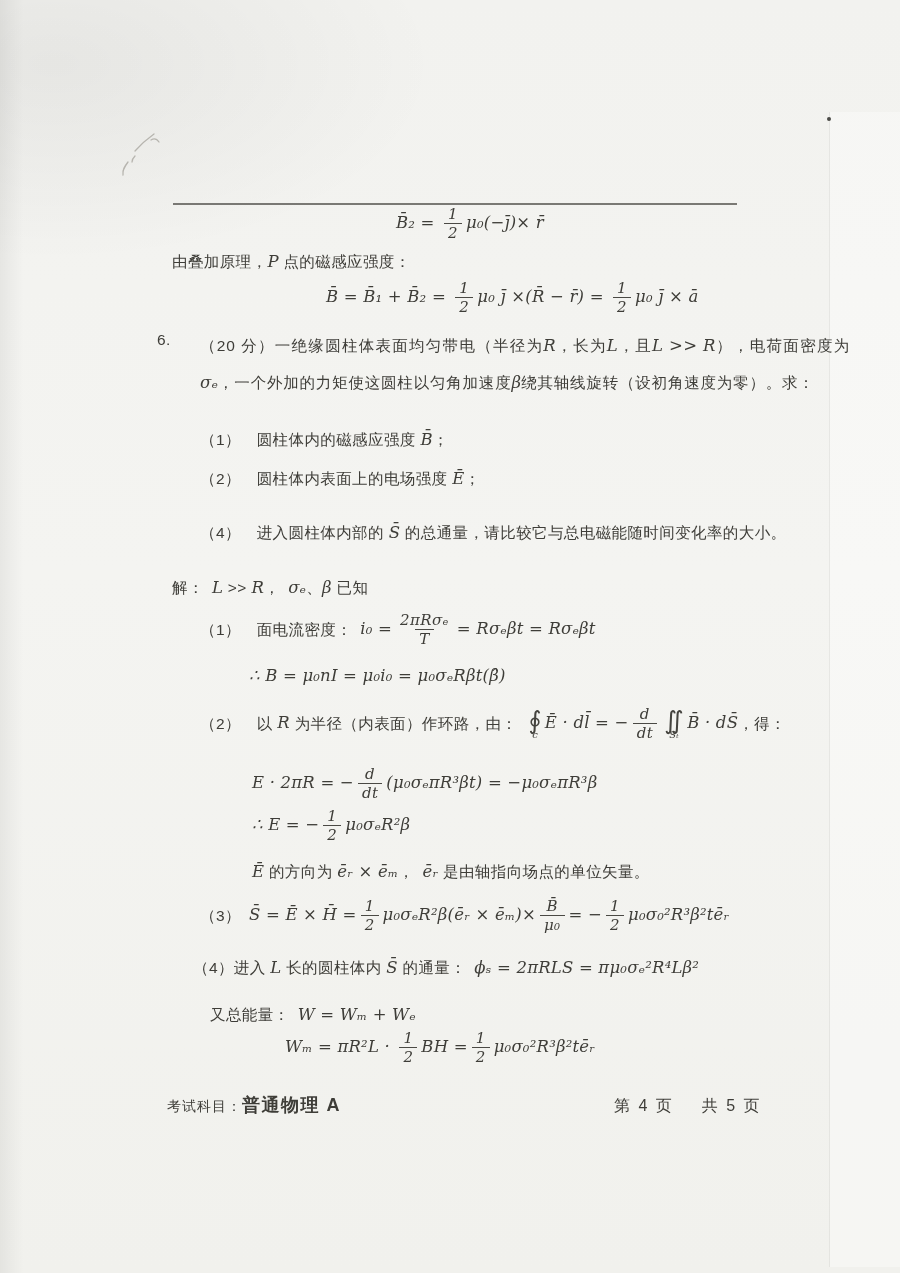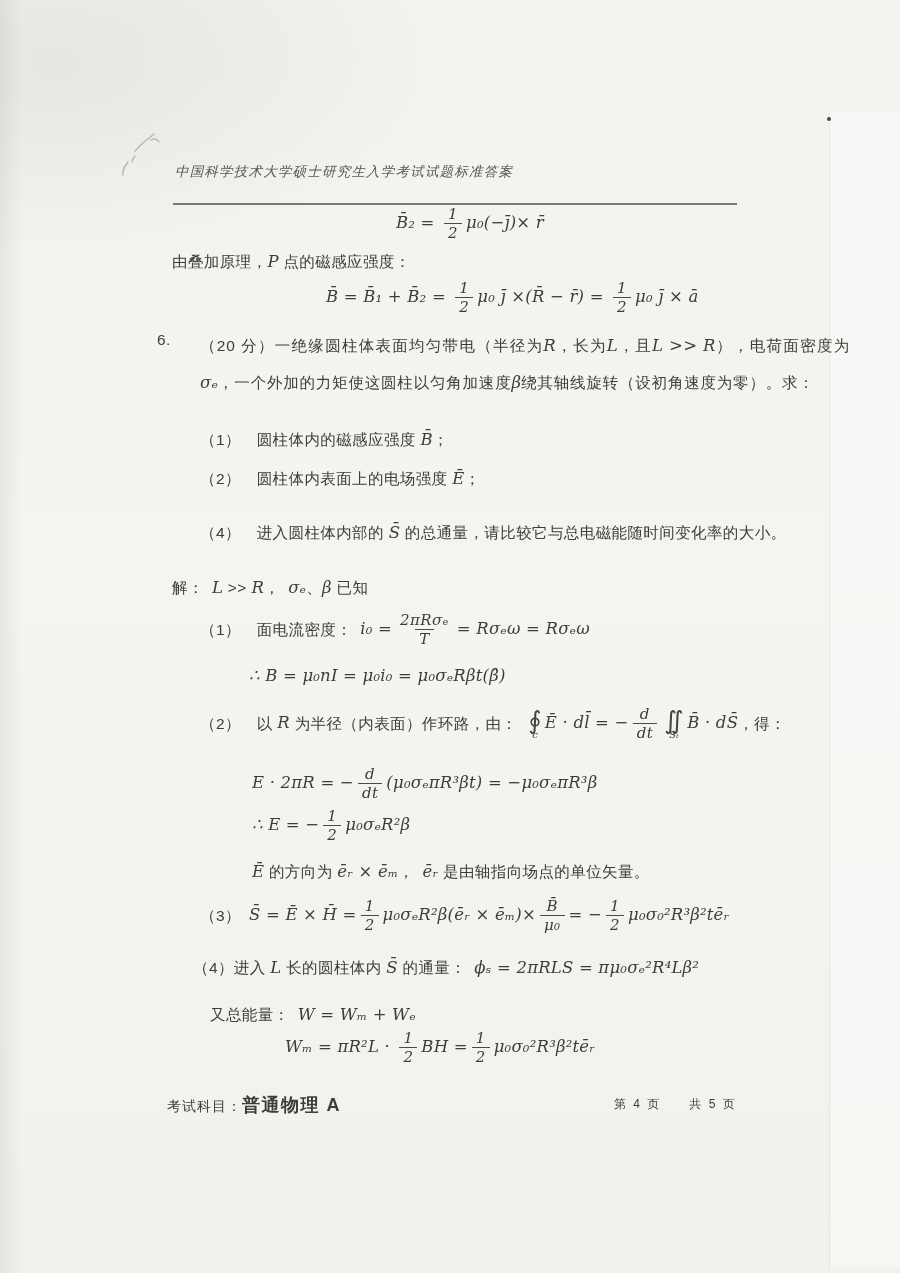--- a/index.html
+++ b/index.html
@@ -29,32 +29,31 @@
   .para .t{white-space:normal;}
   .m{font-family:"DejaVu Serif","Liberation Serif",serif;font-style:italic;font-size:16.5px;letter-spacing:0.2px;white-space:pre;}
   .frac{display:inline-flex;flex-direction:column;align-items:center;margin:0 4px;line-height:1.12;vertical-align:middle;font-size:15px;font-family:"DejaVu Serif","Liberation Serif",serif;font-style:italic;}
   .frac .fn{padding:0 4px;}
   .frac .fd{padding:1px 4px 0 4px;border-top:1.2px solid #4a4944;}
   .stk{display:inline-flex;flex-direction:column;align-items:center;margin:0 3px;line-height:1;vertical-align:middle;}
   .stk .op{font-style:normal;font-size:25px;font-family:"DejaVu Sans","DejaVu Serif",sans-serif;color:#44433e;}
   .stk .under{font-size:10px;margin-top:-3px;}
   .footer-left{position:absolute;left:167px;top:1093px;font-size:14px;letter-spacing:1px;}
   .footer-left .subj{font-weight:bold;font-size:18px;letter-spacing:1.5px;}
-  .footer-right{position:absolute;left:614px;top:1096px;display:flex;gap:28px;font-size:12px;letter-spacing:2px;}
+  .footer-right{position:absolute;left:614px;top:1096px;display:flex;gap:28px;font-size:16px;letter-spacing:2px;}
 </style>
 </head>
 <body>
 
 <div class="paper">
 
   <svg style="position:absolute;left:112px;top:126px" width="70" height="60" viewBox="0 0 70 60">
     <path d="M42 8 c-7 5 -12 9 -19 17 m-7 11 c-3 4 -6 8 -5 13 m28 -35 c3 -2 6 -1 8 2 m-24 14 c-2 2 -3 4 -3 6" stroke="#b7b5af" fill="none" stroke-width="1.3" stroke-linecap="round"></path>
   </svg>
 
-  <div class="hdr">中国科学技术大学硕士研究生入学考试试题标准答案</div>
   <div class="hdr-line"></div>
 
   <div class="edge-light"></div>
   <div class="edge-line"></div>
   <div class="edge-dot"></div>
 
   <div id="lines">
       <div class="line math f" style="left: 396px; top: 206px;">
         <span class="m">B̄₂ = </span>
         <span class="frac">
@@ -83,21 +82,21 @@
       <div class="line" style="left: 200px; top: 467px;"><span class="t">（2） 圆柱体内表面上的电场强度 </span><span class="m">Ē</span><span class="t">；</span></div>
       <div class="line" style="left: 200px; top: 521px;"><span class="t">（4） 进入圆柱体内部的 </span><span class="m">S̄</span><span class="t"> 的总通量，请比较它与总电磁能随时间变化率的大小。</span></div>
       <div class="line" style="left: 172px; top: 576px;"><span class="t">解： </span><span class="m">L</span><span class="t"> &gt;&gt; </span><span class="m">R</span><span class="t">， </span><span class="m">σₑ</span><span class="t">、</span><span class="m">β</span><span class="t"> 已知</span></div>
       <div class="line f" style="left: 200px; top: 612px;">
         <span class="t">（1） 面电流密度： </span>
         <span class="m">i₀ =</span>
         <span class="frac">
           <span class="fn">2πRσₑ</span>
           <span class="fd">T</span>
         </span>
-        <span class="m">= Rσₑω = Rσₑω</span>
+        <span class="m">= Rσₑβt = Rσₑβt</span>
       </div>
       <div class="line math" style="left: 249px; top: 664px;"><span class="m">∴ B = μ₀nI = μ₀i₀ = μ₀σₑRβt(β̂)</span></div>
       <div class="line f" style="left: 200px; top: 706px;">
         <span class="t">（2） 以 </span>
         <span class="m">R</span>
         <span class="t"> 为半径（内表面）作环路，由： </span>
         <span class="stk">
           <span class="op">∮</span>
           <span class="under m">c</span>
         </span>

